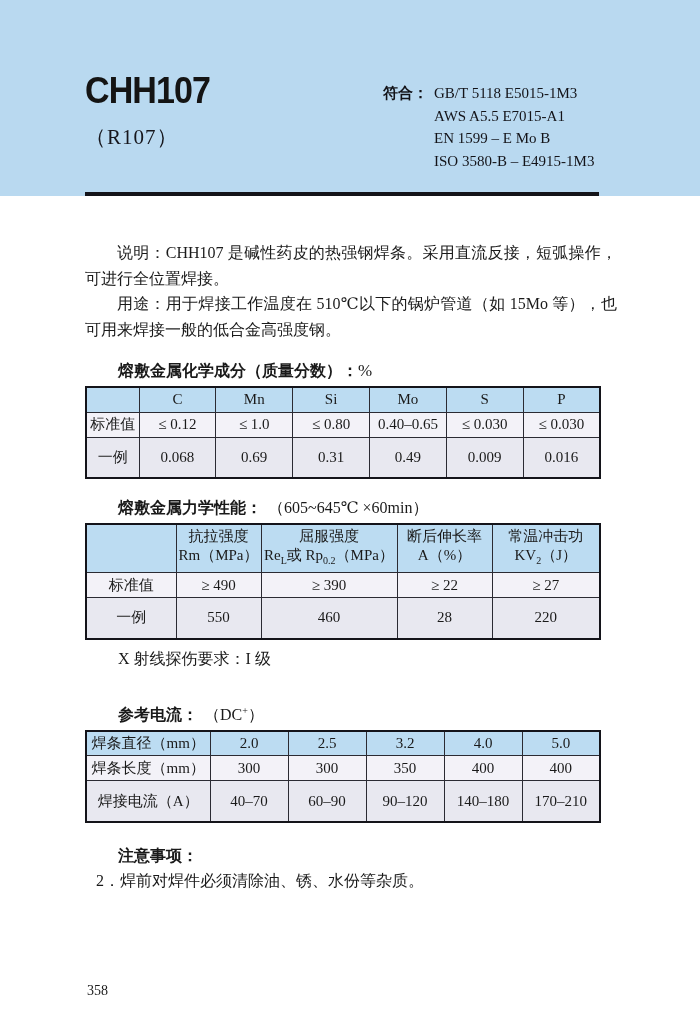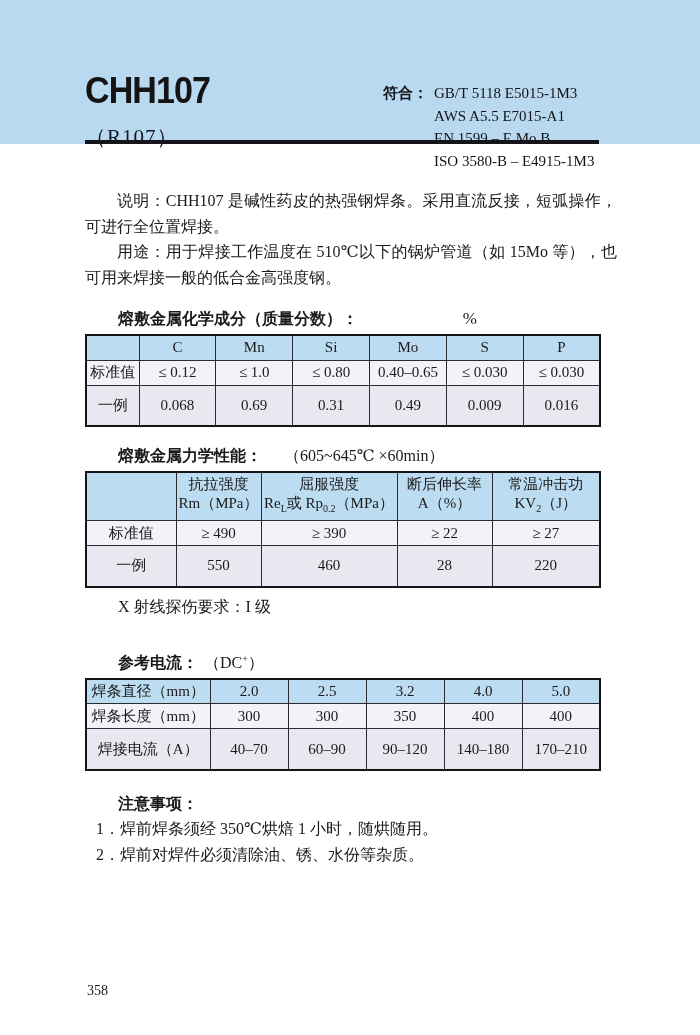--- a/index.html
+++ b/index.html
@@ -7,38 +7,38 @@
     --ink:#1a1a1a; --rule:#14141a; --border:#2b2b33;
   }
   *{box-sizing:border-box;}
   html,body{margin:0;padding:0;background:#cfd4da;}
   .page{
     width:700px;height:1035px;margin:0 auto;background:#ffffff;
     font-family:"Liberation Serif","DejaVu Serif",serif;color:var(--ink);
     position:relative;overflow:hidden;
   }
   
-  .band{height:144px;background:var(--band);position:relative;}
+  .band{height:196px;background:var(--band);position:relative;}
   .title-block{position:absolute;left:85px;top:72px;}
   .product-code{
     margin:0;font-family:"Liberation Sans","DejaVu Sans",sans-serif;
     font-weight:bold;font-size:37px;letter-spacing:-1px;color:#141414;line-height:1;
     transform:scaleX(.92);transform-origin:left;
   }
   .product-alias{font-size:21px;margin-top:14px;letter-spacing:1px;color:#16161c;}
   .standards{position:absolute;left:383px;top:82px;font-size:15px;line-height:22.5px;color:#131318;}
   .standards .row{display:flex;}
   .std-label{font-family:"Liberation Sans","DejaVu Sans",sans-serif;font-weight:600;margin-right:6px;white-space:nowrap;}
   .band-rule{position:absolute;left:85px;bottom:0;width:514px;height:4px;background:var(--rule);}
   
   .content{padding:0 85px;}
   .para{margin:0;width:532px;font-size:16px;line-height:25.5px;text-align:justify;text-indent:2em;}
   .para.first{margin-top:44px;}
   .lbl{font-weight:normal;font-family:"Liberation Sans","DejaVu Sans",sans-serif;}
-  .sec-head{display:flex;justify-content:space-between;align-items:flex-end;
+  .sec-head{display:flex;justify-content:flex-start;align-items:flex-end;
     margin:0 138px 4px 33px;font-size:16px;line-height:22px;}
   .sec-title{font-weight:bold;font-family:"Liberation Sans","DejaVu Sans",sans-serif;}
   .sec-cond{font-weight:normal;font-family:"Liberation Serif","DejaVu Serif",serif;}
   .unit{font-size:17px;}
   
   table{border-collapse:collapse;width:516px;font-size:15px;table-layout:fixed;
     border:2px solid var(--rule);}
   th,td{border:1px solid var(--border);text-align:center;padding:1px 2px;font-weight:normal;}
   thead th{background:var(--thead);height:25px;}
   .r-light td{background:var(--rowlight);height:25px;}
@@ -127,21 +127,21 @@
           <td>0.31</td>
           <td>0.49</td>
           <td>0.009</td>
           <td>0.016</td>
         </tr>
       </tbody>
     </table>
 
     <div class="spacer-s"></div>
 
-    <div class="sec-head" style="margin-right:0;justify-content:flex-start;gap:22px;">
+    <div class="sec-head" style="margin-right:0;justify-content:flex-start;gap:6px;">
       <span class="sec-title">熔敷金属力学性能：</span>
       <span class="sec-cond">（605~645℃ ×60min）</span>
     </div>
     <table class="mech">
       <colgroup>
           <col style="width:90px">
           <col style="width:85px">
           <col style="width:136px">
           <col style="width:95px">
           <col>
@@ -215,20 +215,19 @@
           <td>60–90</td>
           <td>90–120</td>
           <td>140–180</td>
           <td>170–210</td>
         </tr>
       </tbody>
     </table>
 
     <div class="note-block">
       <div class="note-title">注意事项：</div>
-      <div class="note-item">1．焊前焊条须经 350℃烘焙 1 小时，随烘随用。</div>
       <div class="note-item">2．焊前对焊件必须清除油、锈、水份等杂质。</div>
     </div>
 
   </div>
 
   <div class="page-number">358</div>
 </div>
 
 </body></html>

